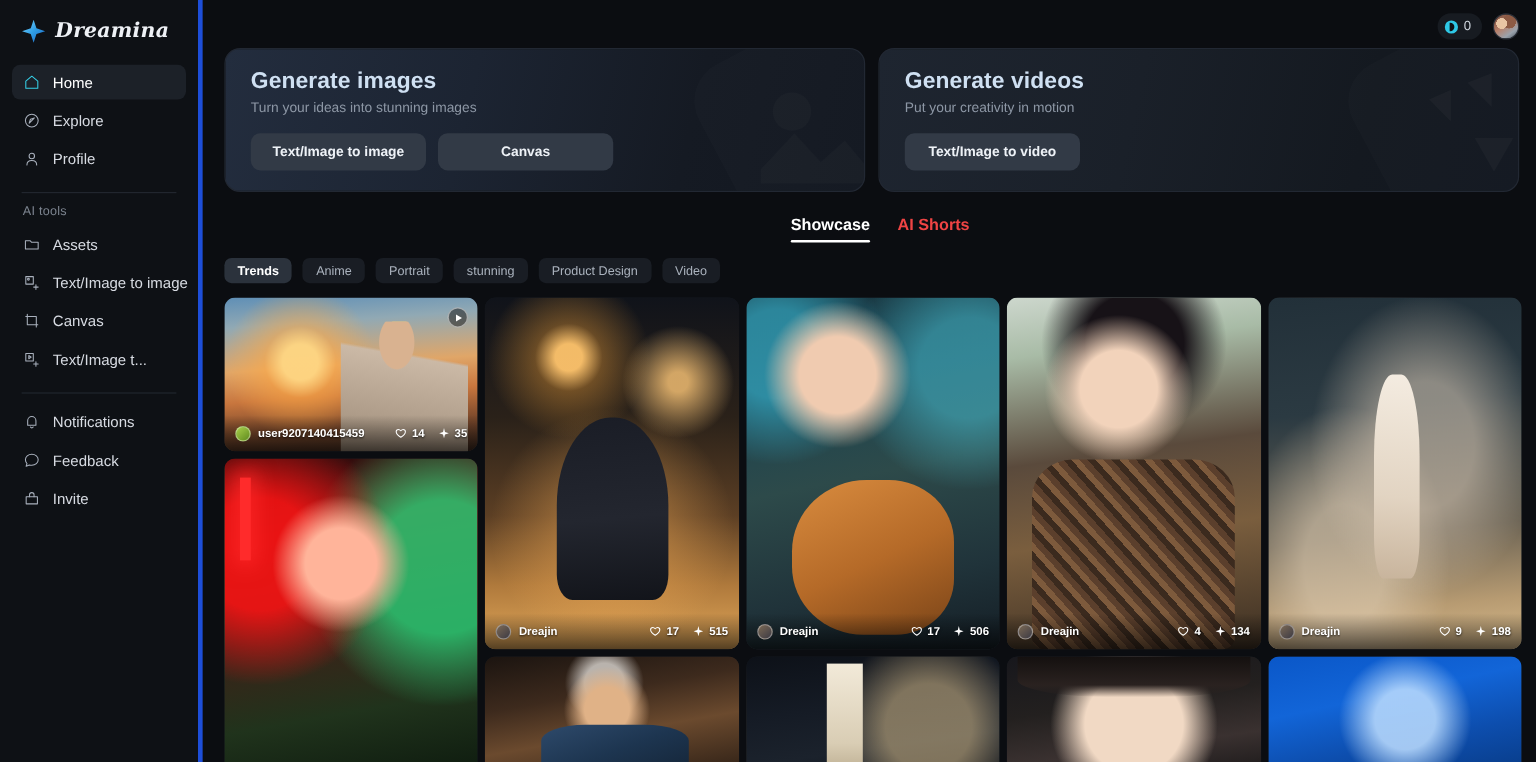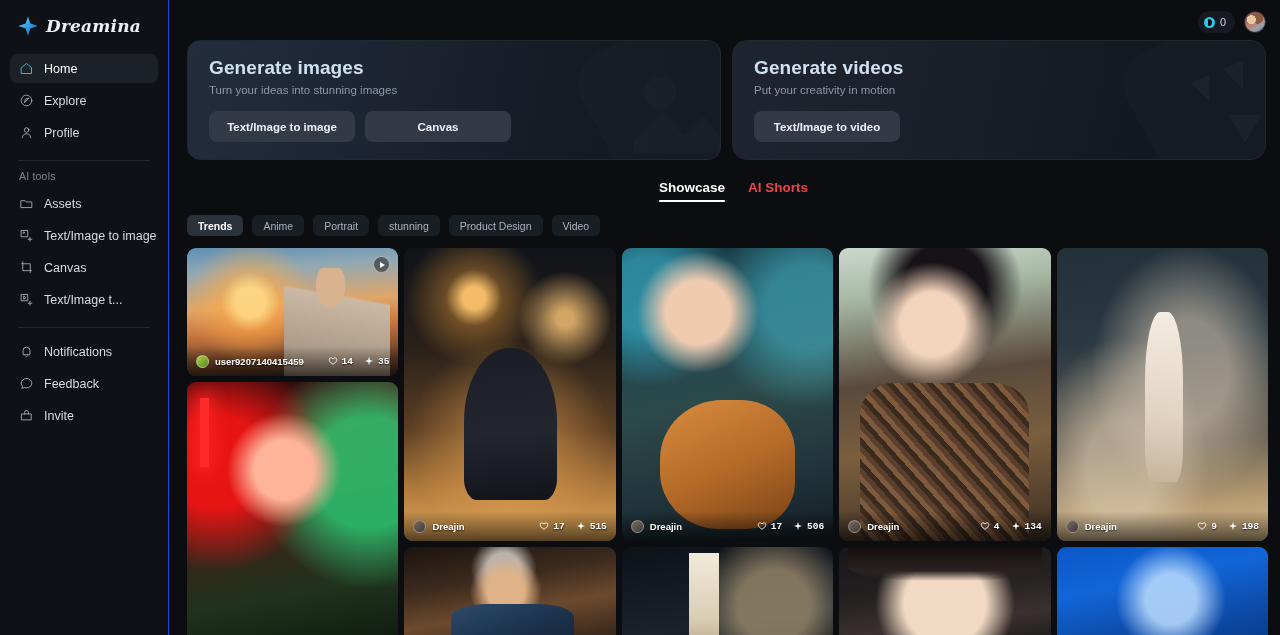--- a/index.html
+++ b/index.html
@@ -9,21 +9,21 @@
     font-family: "Liberation Sans", sans-serif;
     overflow: hidden;
     color: #e8eaed;
   }
   .app { display: flex; width: 1280px; height: 635px; position: relative; }
 
   
   .sidebar {
     width: 169px; height: 635px; flex: 0 0 169px;
     background: #0e1115;
-    border-right: 1px solid #1d4ed8;
+    border-right: 4px solid #1d4ed8;
     padding: 0 10px;
     display: flex; flex-direction: column;
   }
   .logo-row {
     height: 52px; display: flex; align-items: center; gap: 7px;
     padding-left: 7px;
   }
   .logo-mark { width: 22px; height: 22px; flex: 0 0 22px; position: relative; }
   .logo-text {
     font-family: "DejaVu Serif", "Liberation Serif", serif;
@@ -88,21 +88,20 @@
     flex: 1 1 0; height: 120px; border-radius: 13px;
     position: relative; overflow: hidden;
     border: 1px solid #222833;
     padding: 16px 0 0 21px;
   }
   .hero.images {
     background: linear-gradient(103deg, #232d3e 0%, #1c2432 38%, #151a23 72%, #121720 100%);
   }
   .hero.videos {
     background: linear-gradient(103deg, #1e2530 0%, #1a2029 40%, #141920 75%, #121720 100%);
-    border-radius: 15px;
   }
   .hero h2 {
     font-size: 19px; font-weight: 700; color: #cfe0f2; letter-spacing: .1px;
   }
   .hero p { font-size: 11.5px; color: #8d97a5; margin-top: 5px; }
   .hero-btns { display: flex; gap: 10px; margin-top: 15px; }
   .hero-btn {
     height: 31px; min-width: 146px; padding: 0 18px;
     border-radius: 8px; border: none;
     background: #323a46; color: #eef2f7;
@@ -160,21 +159,21 @@
   .ovl-name {
     font-size: 9.5px; color: #fff; font-weight: 700;
     text-shadow: 0 1px 2px rgba(0,0,0,.8);
     overflow: hidden; white-space: nowrap; text-overflow: ellipsis;
   }
   .ovl-stats {
     margin-left: auto; display: flex; align-items: center; gap: 11px;
     font-size: 9.5px; color: #fff; font-weight: 700;
     text-shadow: 0 1px 2px rgba(0,0,0,.8);
   }
-  .stat { display: flex; align-items: center; gap: 4px; font-family: Liberation Mono, monospace; }
+  .stat { display: flex; align-items: center; gap: 4px; }
   .stat svg { width: 10px; height: 10px; display: block; }
   .play-badge {
     position: absolute; top: 8px; right: 8px;
     width: 17px; height: 17px; border-radius: 50%;
     background: rgba(30,30,30,.55); border: 1px solid rgba(255,255,255,.5);
     display: flex; align-items: center; justify-content: center;
   }
   .play-badge span {
     width: 0; height: 0; margin-left: 2px;
     border-left: 5px solid #fff;

